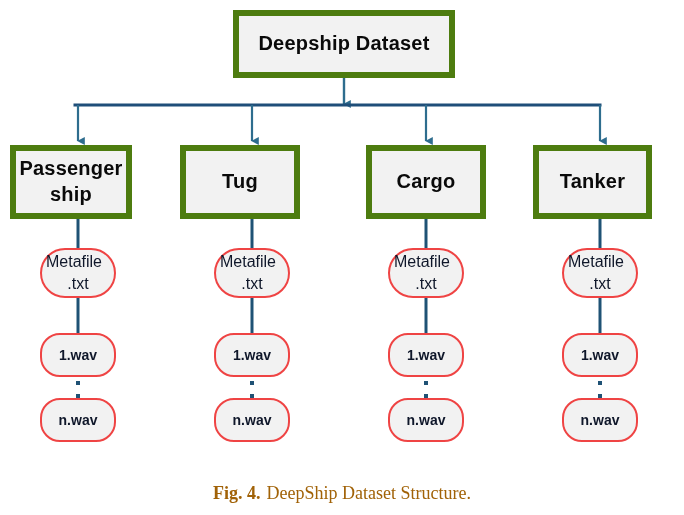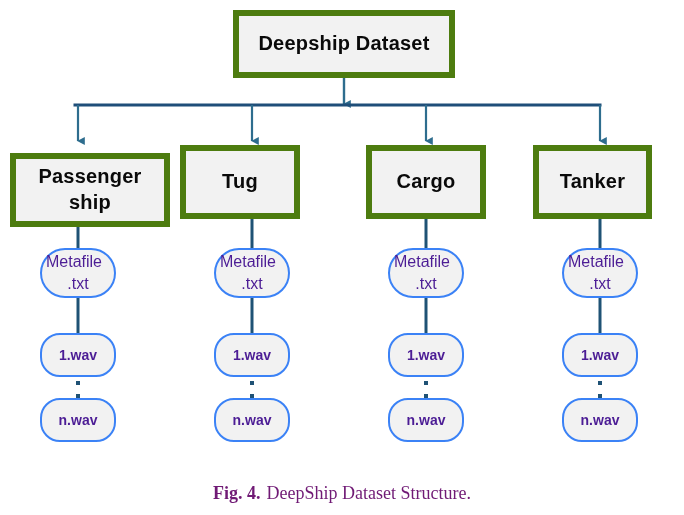--- a/index.html
+++ b/index.html
@@ -48,37 +48,37 @@
     width: 222px;
     height: 68px;
     font-size: 20px;
   }
   .cat-box {
     top: 145px;
     width: 120px;
     height: 74px;
     font-size: 20px;
   }
-  #cat-0 { left: 10px; width: 160px; margin-top: 8px; }
+  #cat-0 { left: 10px; width: 122px; }
   #cat-1 { left: 180px; }
   #cat-2 { left: 366px; }
   #cat-3 { left: 533px; width: 119px; }
 
   
   .pill-node {
     position: absolute;
     box-sizing: border-box;
     background: #F2F2F2;
-    border: 2px solid #3b82f6;
+    border: 2px solid #ef4444;
     display: flex;
     flex-direction: column;
     align-items: center;
     justify-content: center;
     text-align: center;
-    color: #4c1d95;
+    color: #0f172a;
     z-index: 3;
     white-space: nowrap;
   }
   .pill-meta {
     width: 76px;
     height: 50px;
     border-radius: 26px;
     font-size: 16px;
     line-height: 1.35;
   }
@@ -102,21 +102,21 @@
 
   
   #caption {
     position: absolute;
     left: 0;
     top: 483px;
     width: 684px;
     text-align: center;
     font-family: "Liberation Serif", serif;
     font-size: 18px;
-    color: #701a75;
+    color: #a16207;
   }
   #caption .fig-label {
     font-weight: bold;
     margin-right: 6px;
   }
 </style>
 </head>
 <body>
 
 <div id="page">

